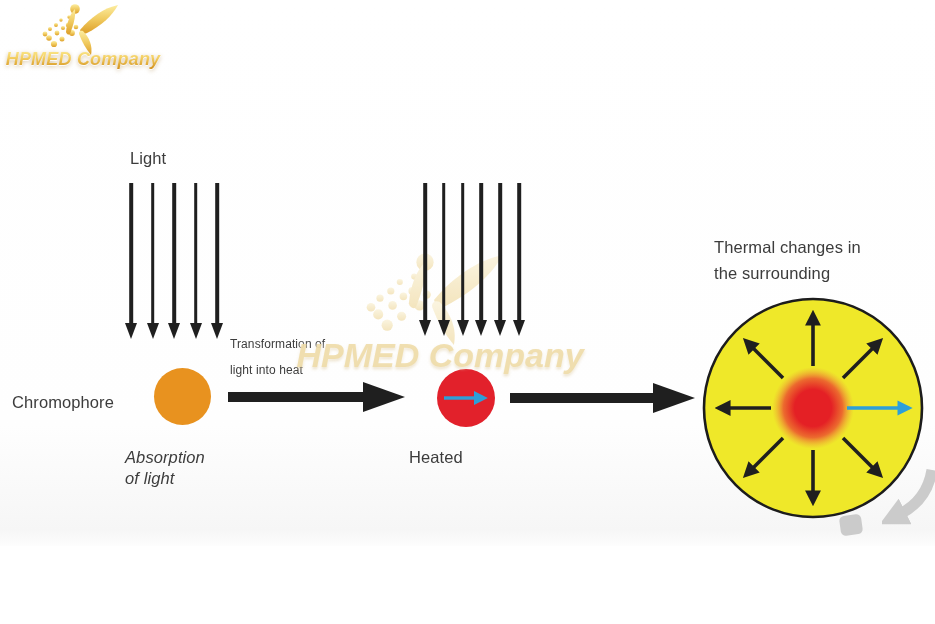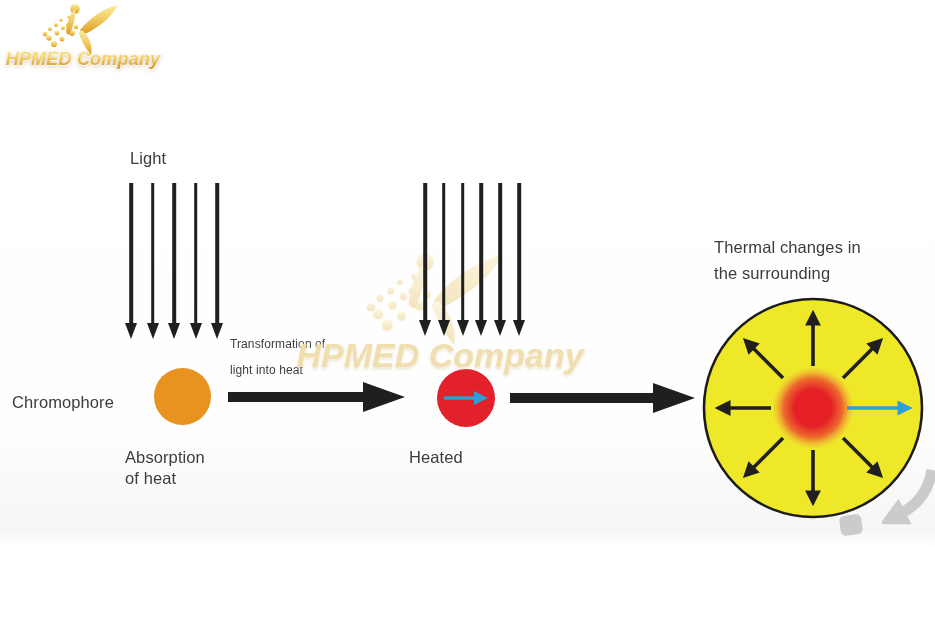--- a/index.html
+++ b/index.html
@@ -53,21 +53,21 @@
   .chromophore-circle{position:absolute;left:154px;top:368px;width:57px;height:57px;border-radius:50%;
          background:var(--chromophore,#E8921F);z-index:3;}
   .heated-circle{position:absolute;left:437px;top:369px;width:58px;height:58px;border-radius:50%;
          background:var(--heated,#E2212B);z-index:3;}
   .heated-circle svg{position:absolute;left:0;top:0;}
   .thermal-svg{position:absolute;left:701px;top:296px;z-index:3;}
 
   
   .light-lbl{left:130px;top:148px;width:80px;}
   .chromophore-lbl{left:12px;top:392px;width:130px;}
-  .absorption-lbl{left:125px;top:447px;width:110px;}
+  .absorption-lbl{left:125px;top:447px;width:110px;font-style:italic;}
   .transform-lbl{left:230px;top:331px;width:160px;font-size:12px;line-height:26px;}
   .heated-lbl{left:409px;top:447px;width:100px;}
   .thermal-lbl{left:714px;top:235px;width:204px;line-height:25.5px;}
 
   
   .gray-blob{position:absolute;left:840px;top:515px;width:22px;height:20px;background:#cbcbcb;
          border-radius:5px;transform:rotate(-8deg);z-index:2;}
   .gray-swoosh{position:absolute;left:882px;top:466px;z-index:2;}
 </style>
 </head>
@@ -184,21 +184,21 @@
       <div class="down-arrow">
         <div class="shaft"></div>
         <div class="head"></div>
       </div>
     </div>
 
   <div class="chromophore-circle"></div>
   <div class="lbl chromophore-lbl">Chromophore</div>
   <div class="lbl center absorption-lbl">
     <span>Absorption</span><br>
-    <span>of heat</span>
+    <span>of light</span>
   </div>
 
   <div class="lbl center transform-lbl">
     <span>Transformation of</span><br>
     <span>light into heat</span>
   </div>
   <div class="h-arrow arrow1">
     <div class="shaft"></div>
     <div class="head"></div>
   </div>

